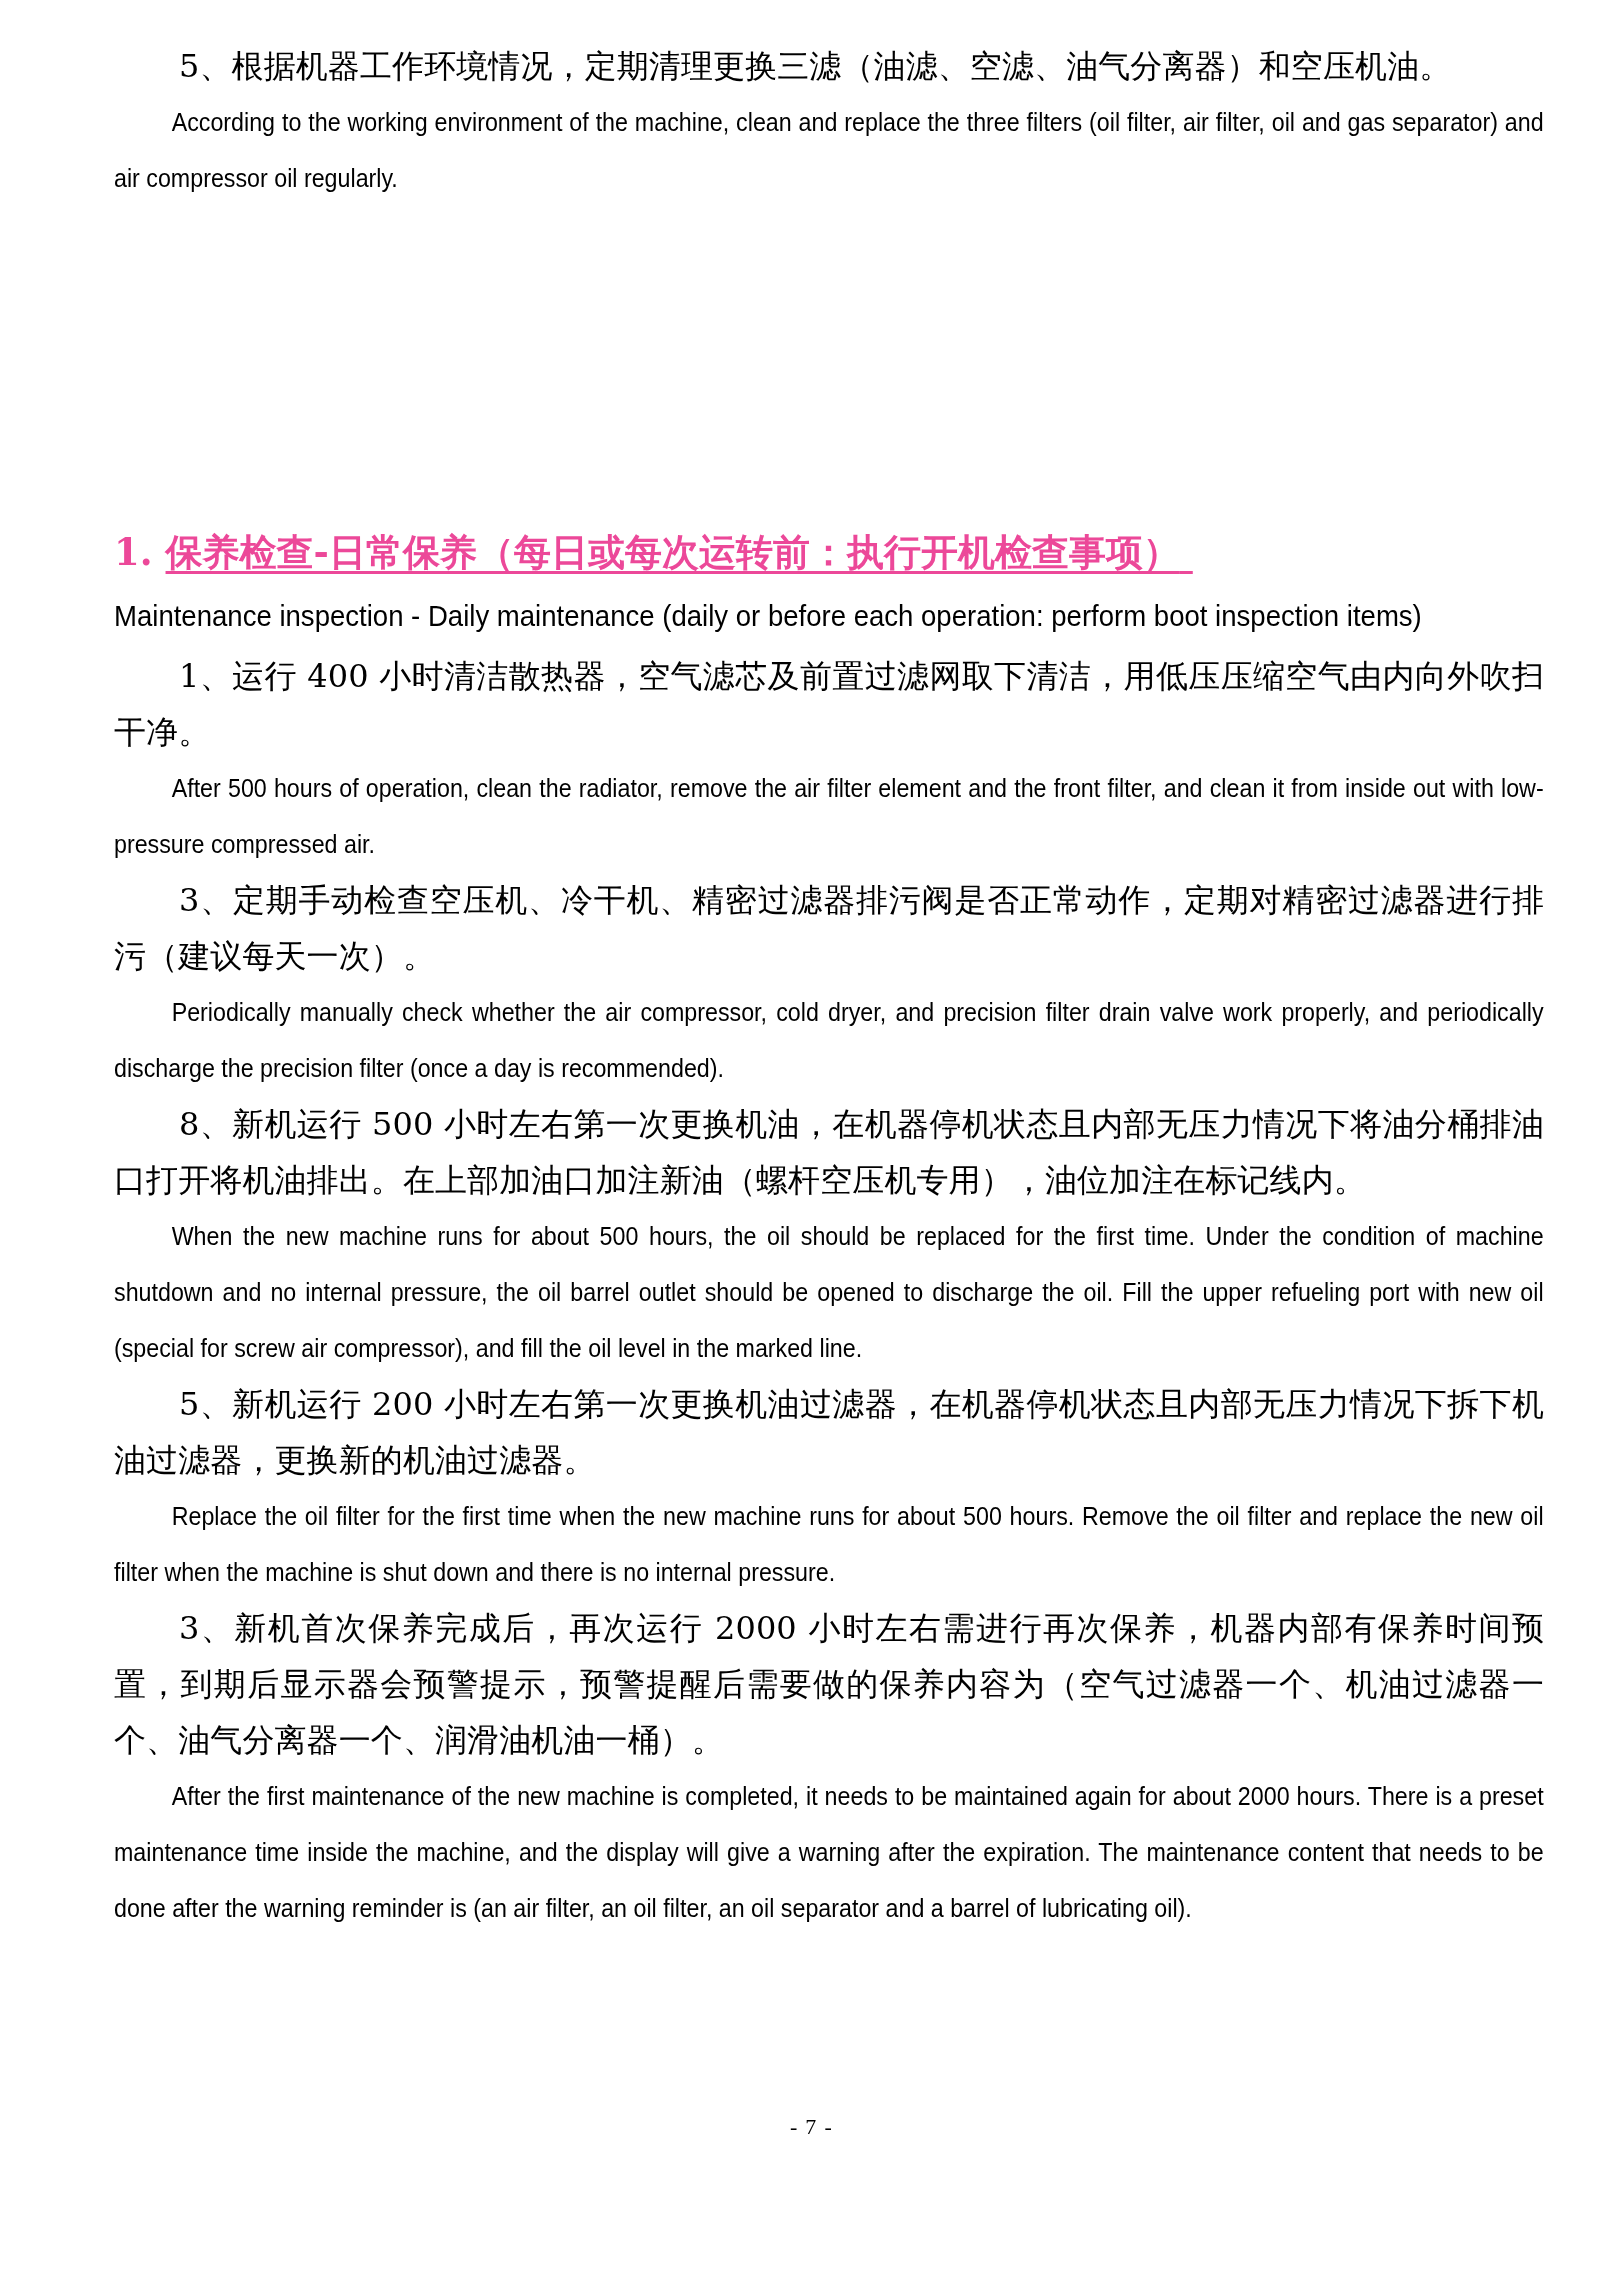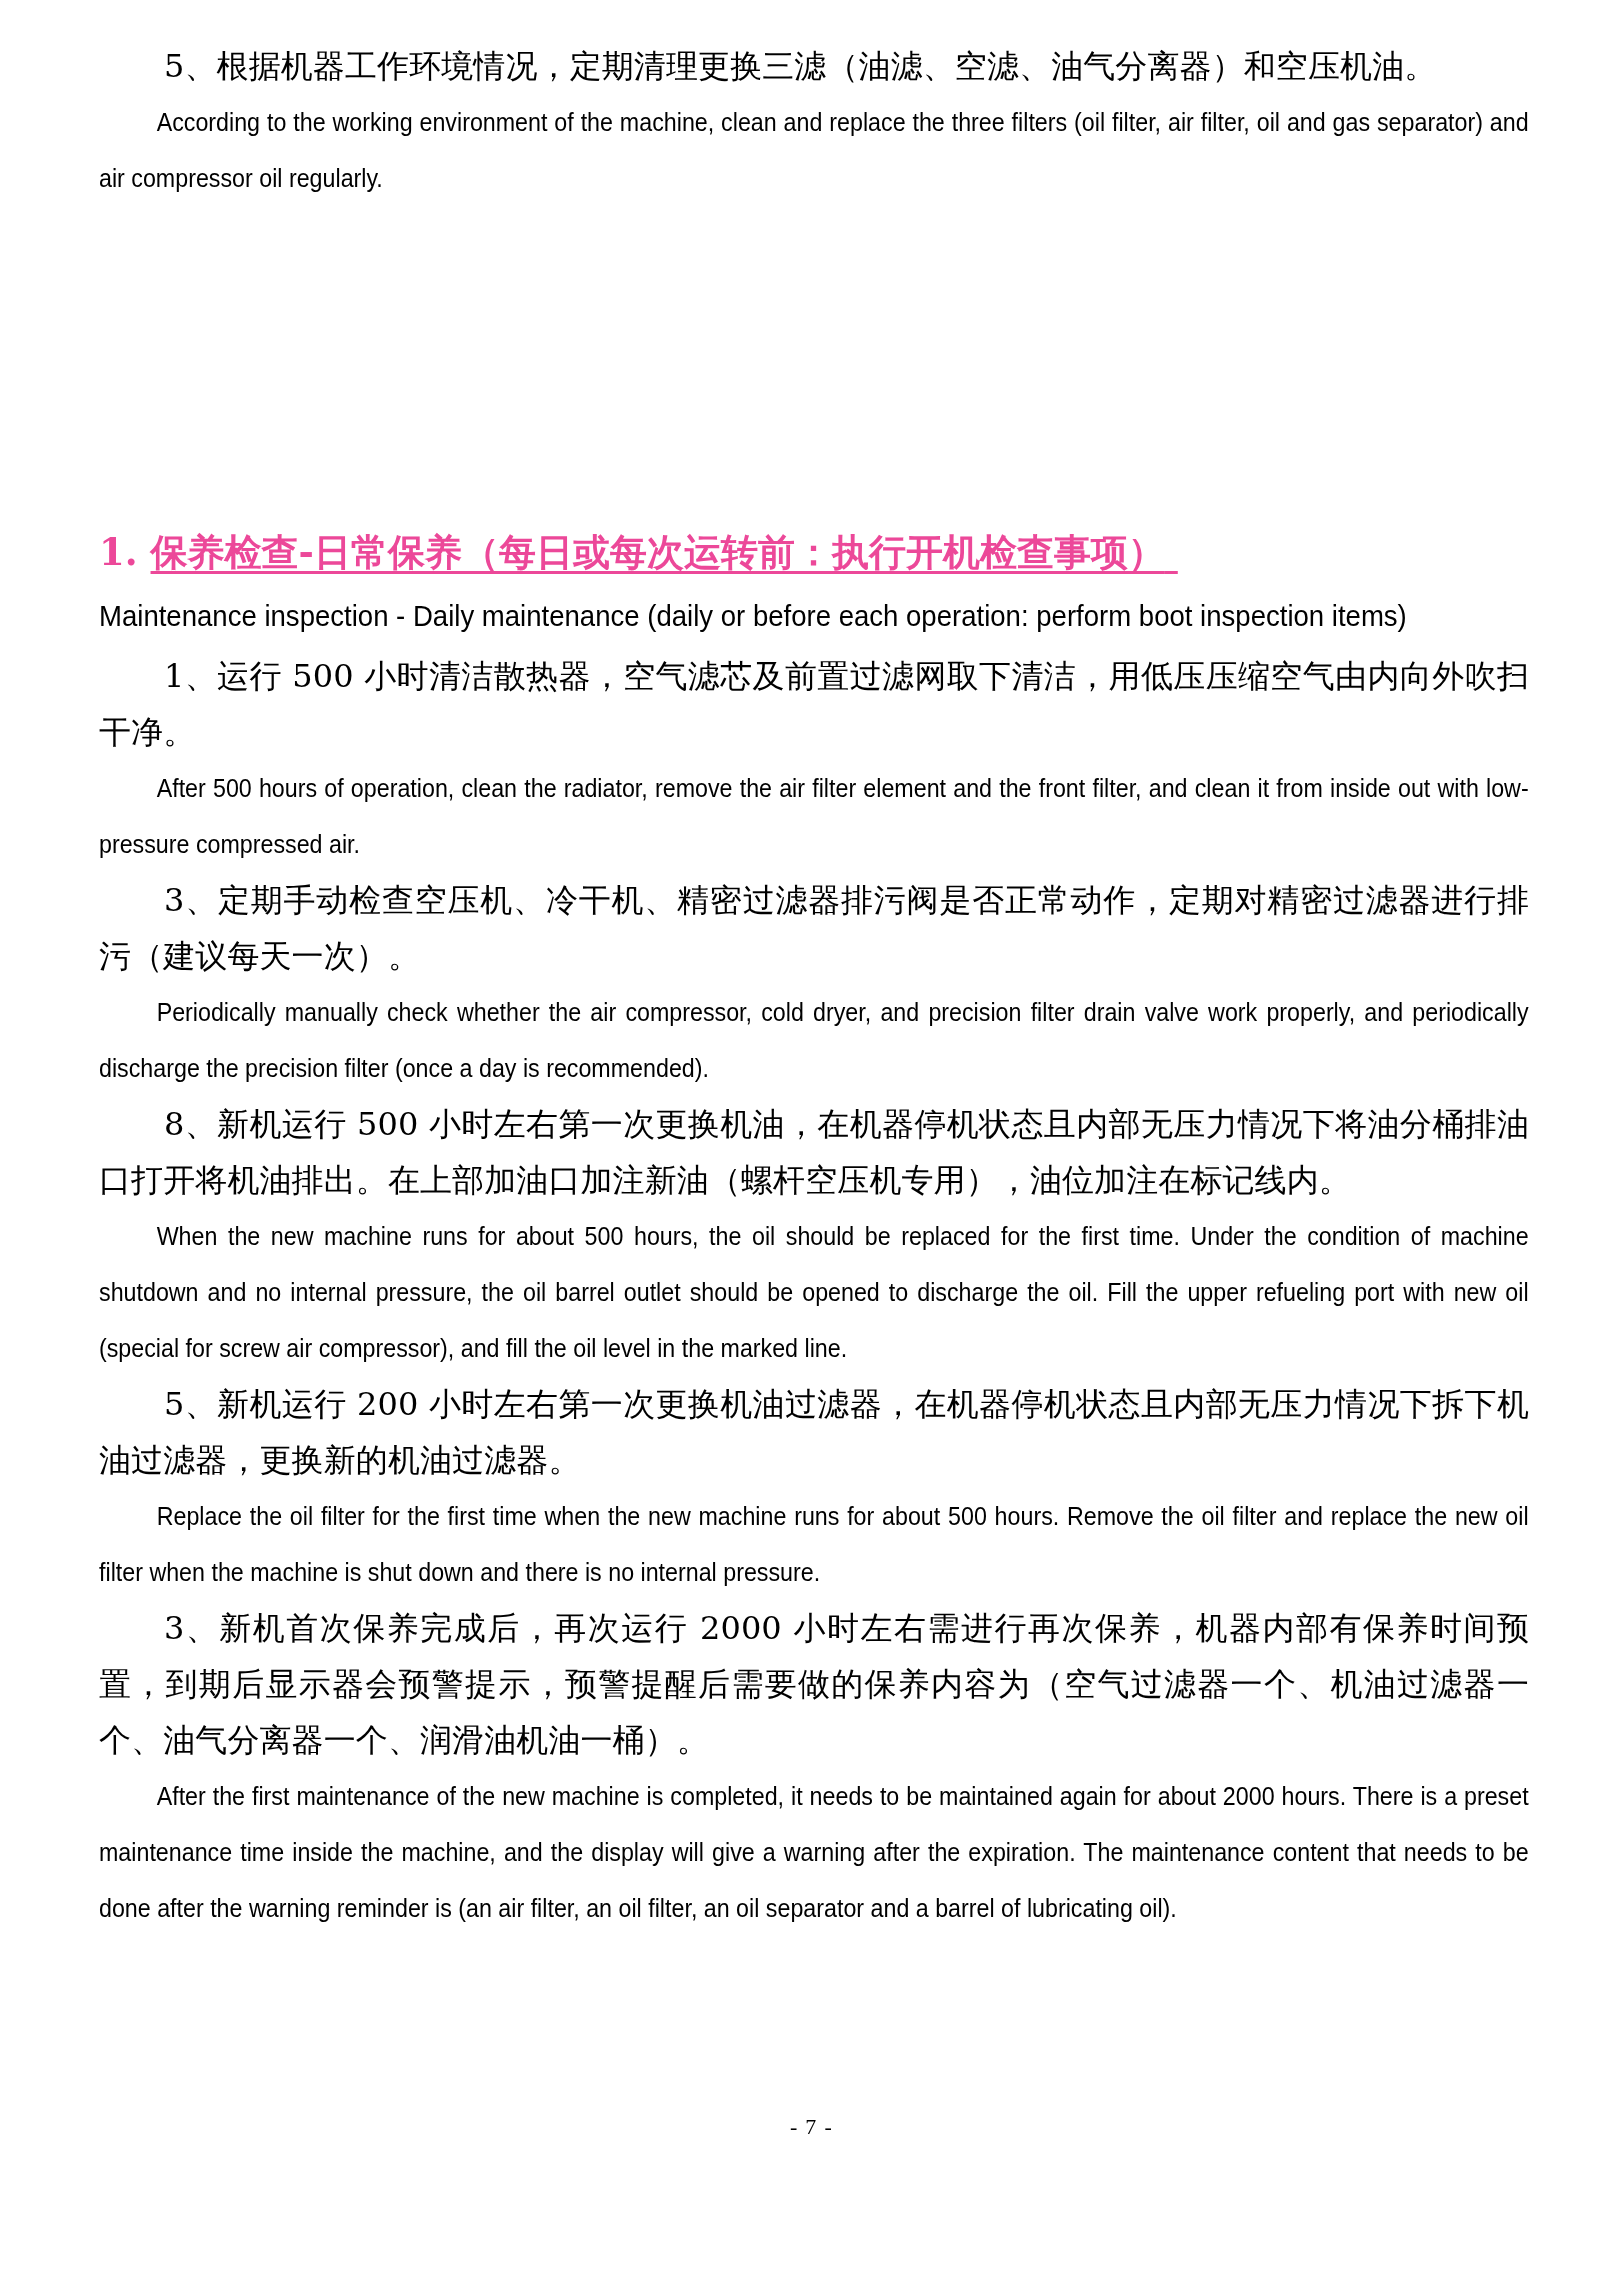--- a/index.html
+++ b/index.html
@@ -11,21 +11,21 @@
   .page {
     position: relative;
     width: 1623px;
     height: 2295px;
     background: #ffffff;
     box-sizing: border-box;
     overflow: hidden;
   }
   .body-area {
     position: absolute;
-    left: 99px;
+    left: 114px;
     top: 0;
     width: 1430px;
   }
 
   
   .zh {
     font-family: "DejaVu Serif", "Liberation Serif", serif;
     font-size: 32px;
     line-height: 56px;
     color: #000000;
@@ -105,21 +105,21 @@
 
     <h1 class="heading">
       <span class="num">1.</span><span>&nbsp;</span><span class="ul">保养检查-日常保养（每日或每次运转前：执行开机检查事项）</span><span class="ul">&nbsp;</span>
     </h1>
 
     <p class="heading-en">Maintenance inspection - Daily maintenance (daily or before each operation: perform boot inspection items)</p>
 
     <div>
 
       <div>
-        <p class="zh indent2">1、运行 500 小时清洁散热器，空气滤芯及前置过滤网取下清洁，用低压压缩空气由内向外吹扫干净。</p>
+        <p class="zh indent2">1、运行 400 小时清洁散热器，空气滤芯及前置过滤网取下清洁，用低压压缩空气由内向外吹扫干净。</p>
         <p class="en indent">After 500 hours of operation, clean the radiator, remove the air filter element and the front filter, and clean it from inside out with low-pressure compressed air.</p>
       </div>
 
 
       <div>
         <p class="zh indent2">3、定期手动检查空压机、冷干机、精密过滤器排污阀是否正常动作，定期对精密过滤器进行排污（建议每天一次）。</p>
         <p class="en indent">Periodically manually check whether the air compressor, cold dryer, and precision filter drain valve work properly, and periodically discharge the precision filter (once a day is recommended).</p>
       </div>
 
       <div>

